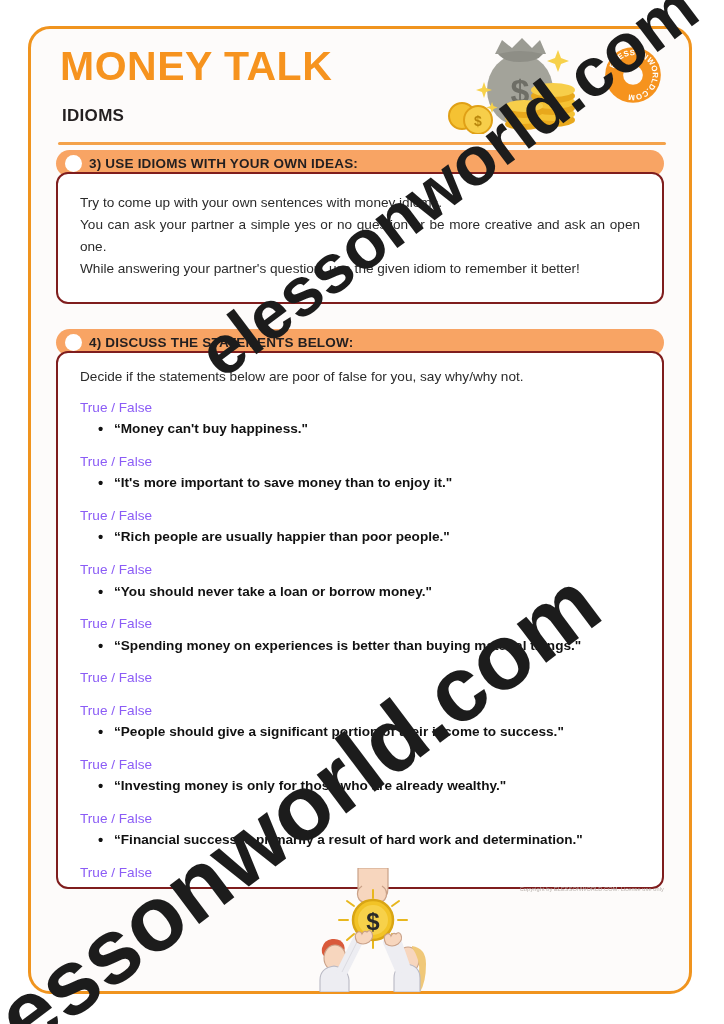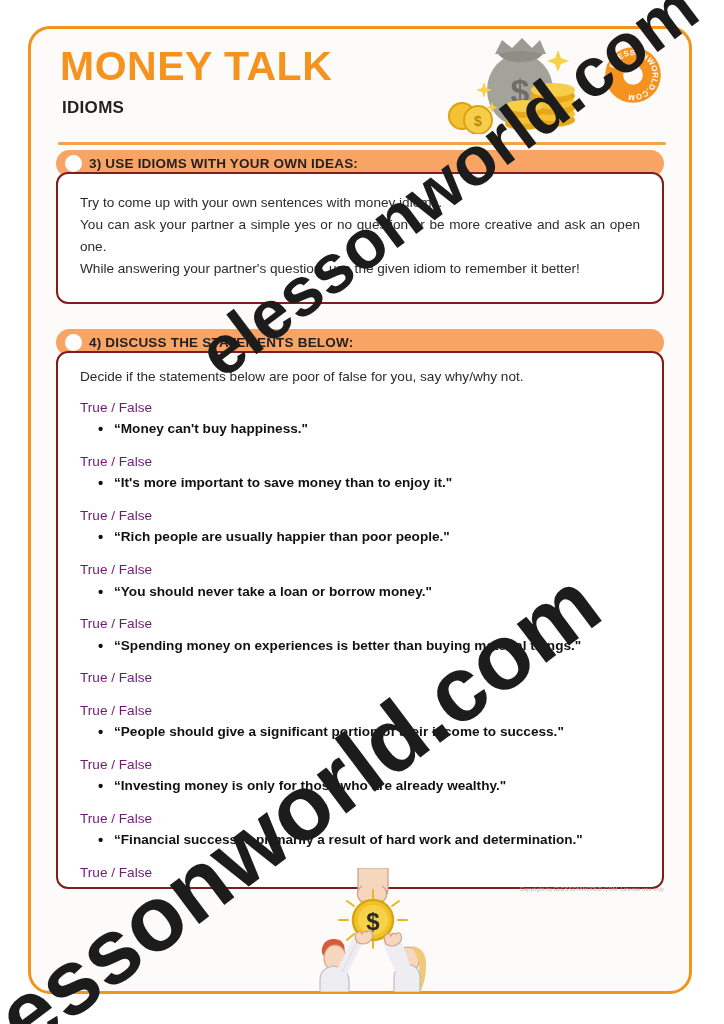--- a/index.html
+++ b/index.html
@@ -44,21 +44,21 @@
     left: 4px; top: 6px;
     font-size: 41px;
     font-weight: bold;
     color: #F6931E;
     letter-spacing: 0.5px;
     line-height: 1;
     white-space: nowrap;
   }
   .subtitle {
     position: absolute;
-    left: 6px; top: 58px;
+    left: 6px; top: 66px;
     font-size: 17px;
     font-weight: bold;
     color: #231F20;
     letter-spacing: 0.3px;
   }
   .header-rule {
     position: absolute;
     left: 2px; top: 102px;
     width: 608px; height: 3px;
     background: #F4A24A;
@@ -153,21 +153,21 @@
   .stmt::before {
     content: "\2022";
     position: absolute;
     left: -16px; top: -1px;
     font-size: 15px;
     color: #111111;
     font-weight: bold;
   }
   .tf {
     font-size: 13.6px;
-    color: #701a75;
+    color: #8b5cf6;
     line-height: 1.5;
     margin: 12px 0 1px 0;
   }
 
   
   .bottom-art {
     position: absolute;
     left: 262px; top: 868px;
     width: 208px; height: 124px;
   }

